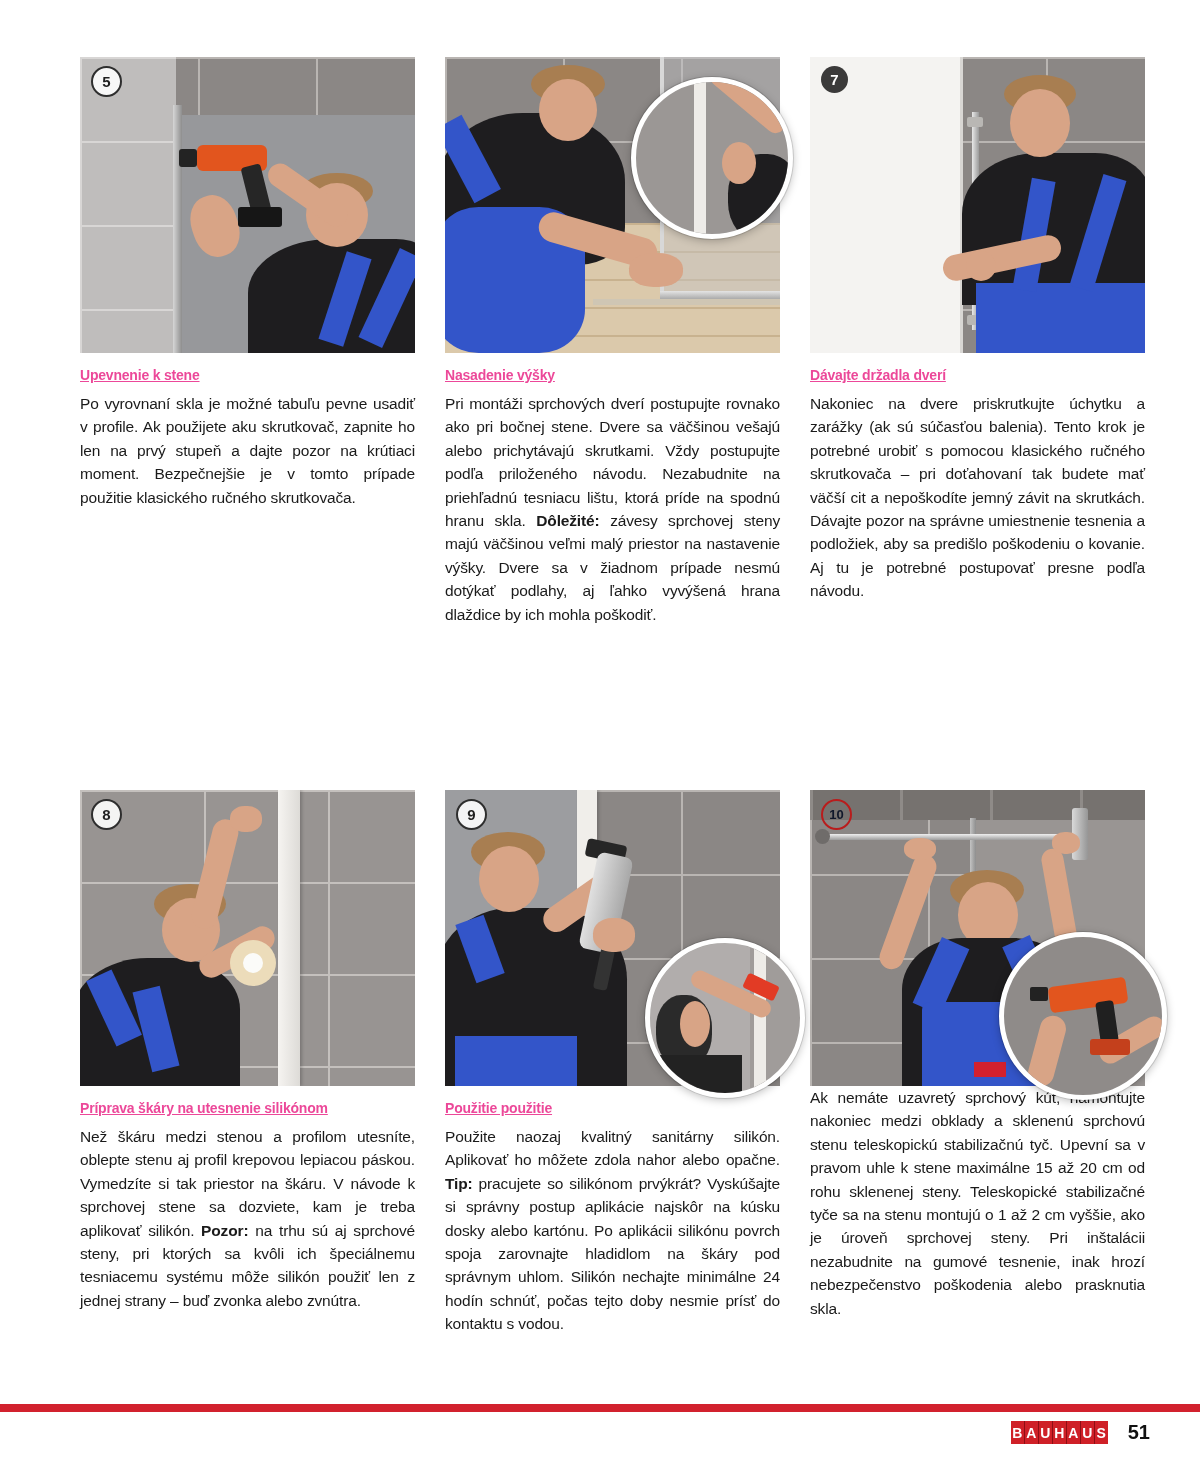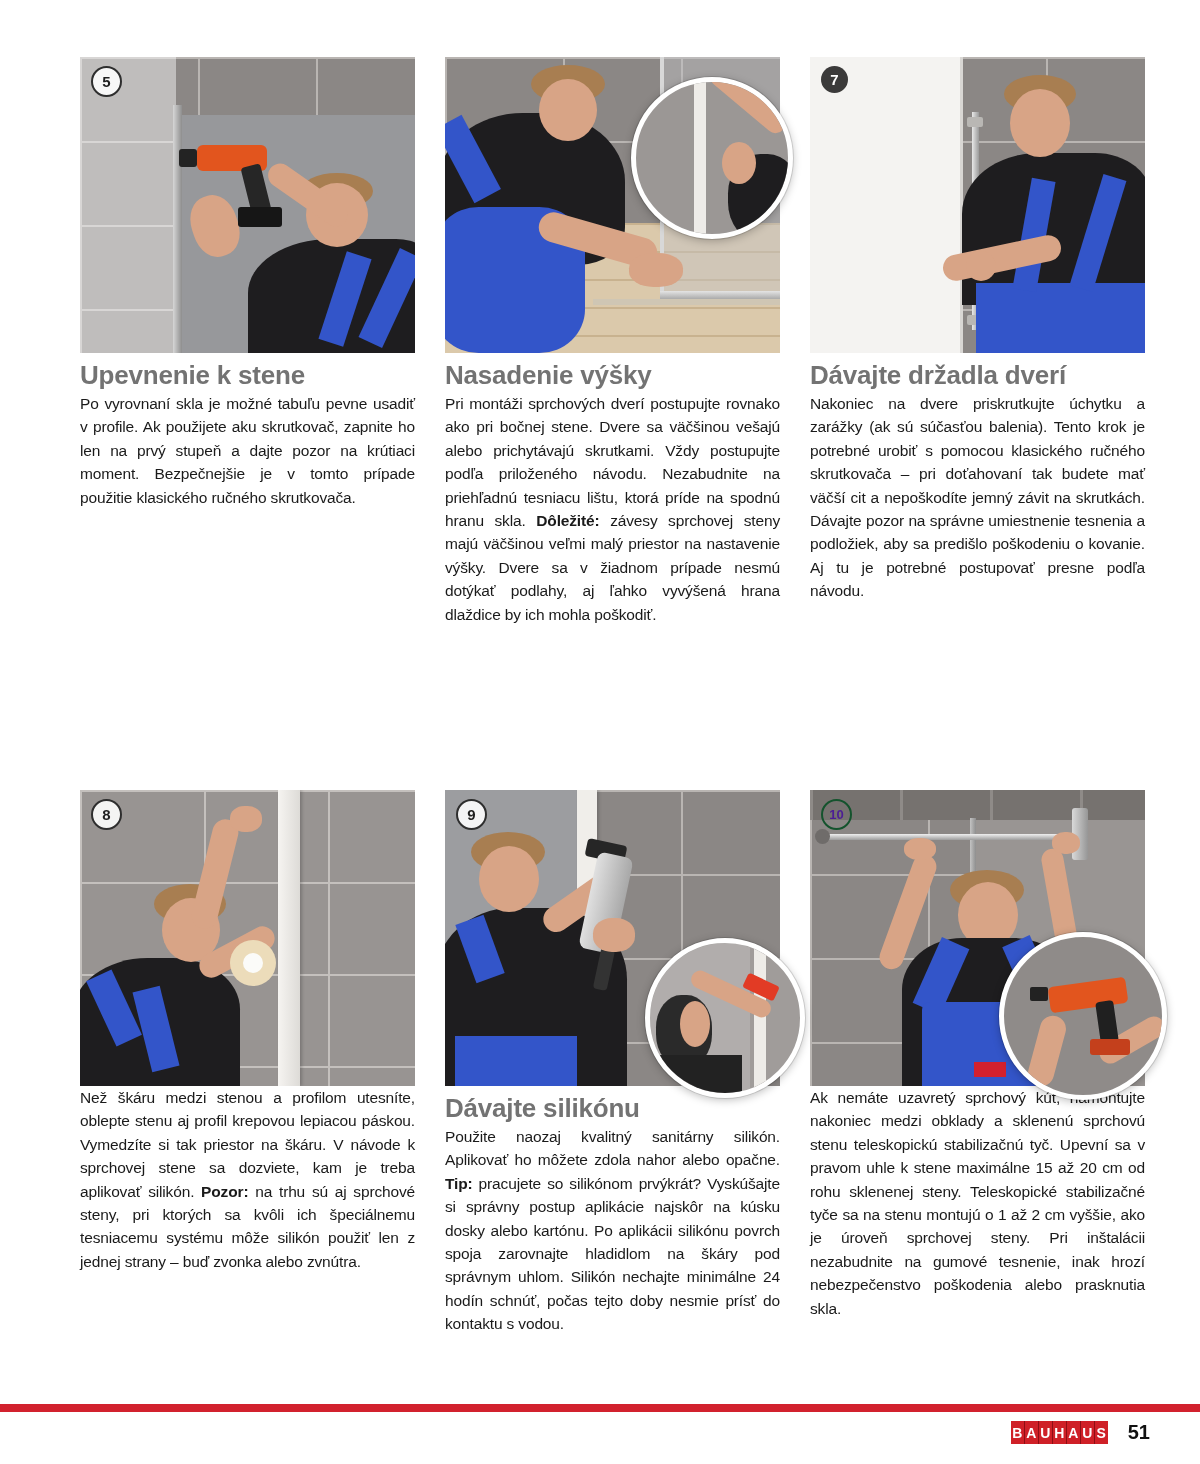--- a/index.html
+++ b/index.html
@@ -21,25 +21,25 @@
   .abs{position:absolute;}
   .skin{background:#d8a486;}
   .hairc{background:#a87e51;border-radius:50%;}
   .shirt{background:#1e1d1f;}
   .blue{background:#3355c9;}
   .badge{position:absolute;left:11px;top:9px;width:27px;height:27px;border-radius:50%;
          display:flex;align-items:center;justify-content:center;
          font-weight:bold;font-size:15px;z-index:6;}
   .badge-light{background:rgba(252,252,252,.92);border:2px solid #2e2e2e;color:#1f1f1f;}
   .badge-dark{background:#3b3a3a;color:#fff;border:none;}
-  .badge-outline{background:transparent;border:2px solid #14532d;color:#4c1d95;font-size:13px;}
+  .badge-outline{background:transparent;border:2px solid #b91c1c;color:#0f172a;font-size:13px;}
   .inset{position:absolute;border:5px solid #fff;border-radius:50%;overflow:hidden;z-index:5;
          box-shadow:0 0 0 1px rgba(0,0,0,.12),0 2px 8px rgba(0,0,0,.25);}
-  .heading{margin:11px 0 5px 0;font-size:26px;line-height:23px;font-weight:bold;color:#737373;
-           letter-spacing:-0.2px;}
+  .heading{margin:11px 0 5px 0;font-size:14px;line-height:23px;font-weight:bold;color:#ec4899;
+           letter-spacing:-0.2px;text-decoration:underline;}
   .bodytext{margin:0;width:335px;font-size:15.5px;line-height:23.4px;text-align:justify;
             letter-spacing:-0.15px;color:#1a1a1a;}
   .bodytext strong{font-weight:bold;}
   .footer-rule{position:absolute;left:0;top:1404px;width:1200px;height:8px;}
   .footer{position:absolute;top:1421px;right:50px;display:flex;align-items:center;gap:20px;}
   .logo{display:flex;height:23px;align-items:stretch;}
   .logo-letter{display:flex;align-items:center;justify-content:center;width:13px;
                color:#fff;font-weight:bold;font-size:14px;border-right:1px solid rgba(90,0,6,.55);}
   .logo-letter:last-child{border-right:none;}
   .page-number{font-size:20px;font-weight:bold;color:#111;}
@@ -132,20 +132,21 @@
           <div class="abs hairc" style="left:74px;top:94px;width:72px;height:40px;"></div>
           <div class="abs skin" style="left:82px;top:108px;width:58px;height:64px;border-radius:50%;"></div>
           <div class="abs skin" style="left:122px;top:28px;width:26px;height:112px;border-radius:13px;transform:rotate(14deg);"></div>
           <div class="abs skin" style="left:150px;top:16px;width:32px;height:26px;border-radius:45%;"></div>
           <div class="abs skin" style="left:116px;top:150px;width:82px;height:24px;border-radius:12px;transform:rotate(-28deg);"></div>
           <div class="abs" style="left:150px;top:150px;width:46px;height:46px;background:#ecdcba;border-radius:50%;"></div>
           <div class="abs" style="left:163px;top:163px;width:20px;height:20px;background:#fbfbf9;border-radius:50%;"></div>
           <div class="badge badge-light">8</div>
         </div>
       </div>
+      <h2 class="heading">Príprava škáry na utesnenie silikónom</h2>
       <p class="bodytext"><span>Než škáru medzi stenou a profilom utesníte, oblepte stenu aj profil krepovou lepiacou páskou. Vymedzíte si tak priestor na škáru. V návode k sprchovej stene sa dozviete, kam je treba aplikovať silikón. </span><strong>Pozor:</strong><span> na trhu sú aj sprchové steny, pri ktorých sa kvôli ich špeciálnemu tesniacemu systému môže silikón použiť len z jednej strany – buď zvonka alebo zvnútra.</span></p>
     </div>
 
     <div class="card">
       <div class="photo-wrap">
         <div class="photo tiles">
           <div class="abs" style="left:0;top:0;width:132px;height:296px;background:#9c9da0;"></div>
           <div class="abs" style="left:132px;top:0;width:20px;height:296px;background:#f0eeea;box-shadow:2px 0 3px rgba(0,0,0,.18);"></div>
           <div class="abs shirt" style="left:-10px;top:118px;width:192px;height:178px;border-radius:40% 40% 0 0;"></div>
           <div class="abs blue" style="left:10px;top:246px;width:122px;height:50px;"></div>
@@ -162,21 +163,21 @@
         <div class="inset" style="right:-25px;top:148px;width:150px;height:150px;background:#a09c9a;">
           <div class="abs" style="left:0;top:0;width:100px;height:150px;background:rgba(255,255,255,.18);"></div>
           <div class="abs" style="left:104px;top:0;width:12px;height:150px;background:#eeece8;"></div>
           <div class="abs skin" style="left:38px;top:42px;width:86px;height:18px;border-radius:9px;transform:rotate(25deg);"></div>
           <div class="abs" style="left:94px;top:36px;width:34px;height:16px;background:#e23b25;border-radius:3px;transform:rotate(25deg);"></div>
           <div class="abs" style="left:6px;top:52px;width:56px;height:72px;background:#2a2a2a;border-radius:45%;"></div>
           <div class="abs skin" style="left:30px;top:58px;width:30px;height:46px;border-radius:50%;"></div>
           <div class="abs" style="left:0;top:112px;width:92px;height:38px;background:#222;"></div>
         </div>
       </div>
-      <h2 class="heading">Dávajte silikónu</h2>
+      <h2 class="heading">Použitie použitie</h2>
       <p class="bodytext"><span>Použite naozaj kvalitný sanitárny silikón. Aplikovať ho môžete zdola nahor alebo opačne. </span><strong>Tip:</strong><span> pracujete so silikónom prvýkrát? Vyskúšajte si správny postup aplikácie najskôr na kúsku dosky alebo kartónu. Po aplikácii silikónu povrch spoja zarovnajte hladidlom na škáry pod správnym uhlom. Silikón nechajte minimálne 24 hodín schnúť, počas tejto doby nesmie prísť do kontaktu s vodou.</span></p>
     </div>
 
     <div class="card">
       <div class="photo-wrap">
         <div class="photo" style="background:#999593;">
           <div class="abs tiles" style="left:0;top:0;width:163px;height:296px;"></div>
           <div class="abs" style="left:0;top:0;right:0;height:30px;background-color:#76726f;background-image:linear-gradient(90deg,#8f8b88 3px,transparent 3px);background-size:90px 30px;"></div>
           <div class="abs" style="left:160px;top:28px;width:6px;height:268px;background:linear-gradient(90deg,#c4c4c4,#8e8e8e);"></div>
           <div class="abs" style="left:15px;top:44px;width:256px;height:6px;background:linear-gradient(#efefef,#9d9d9d);"></div>

